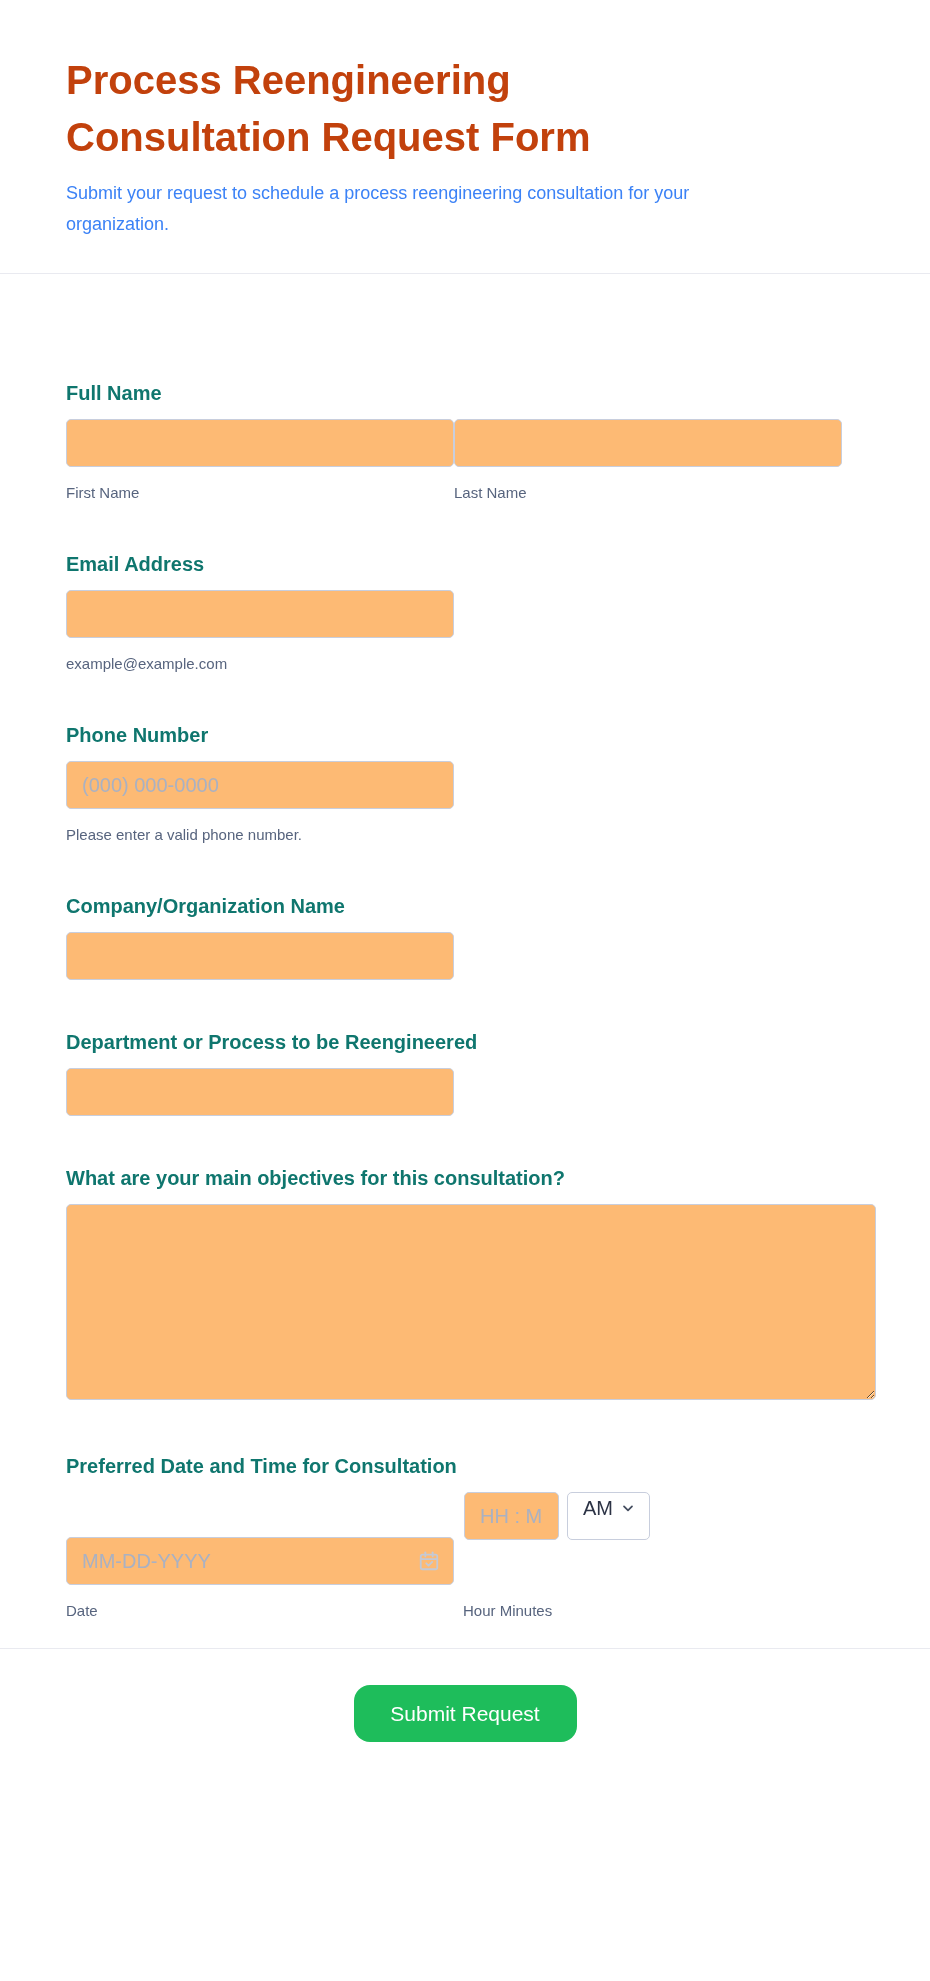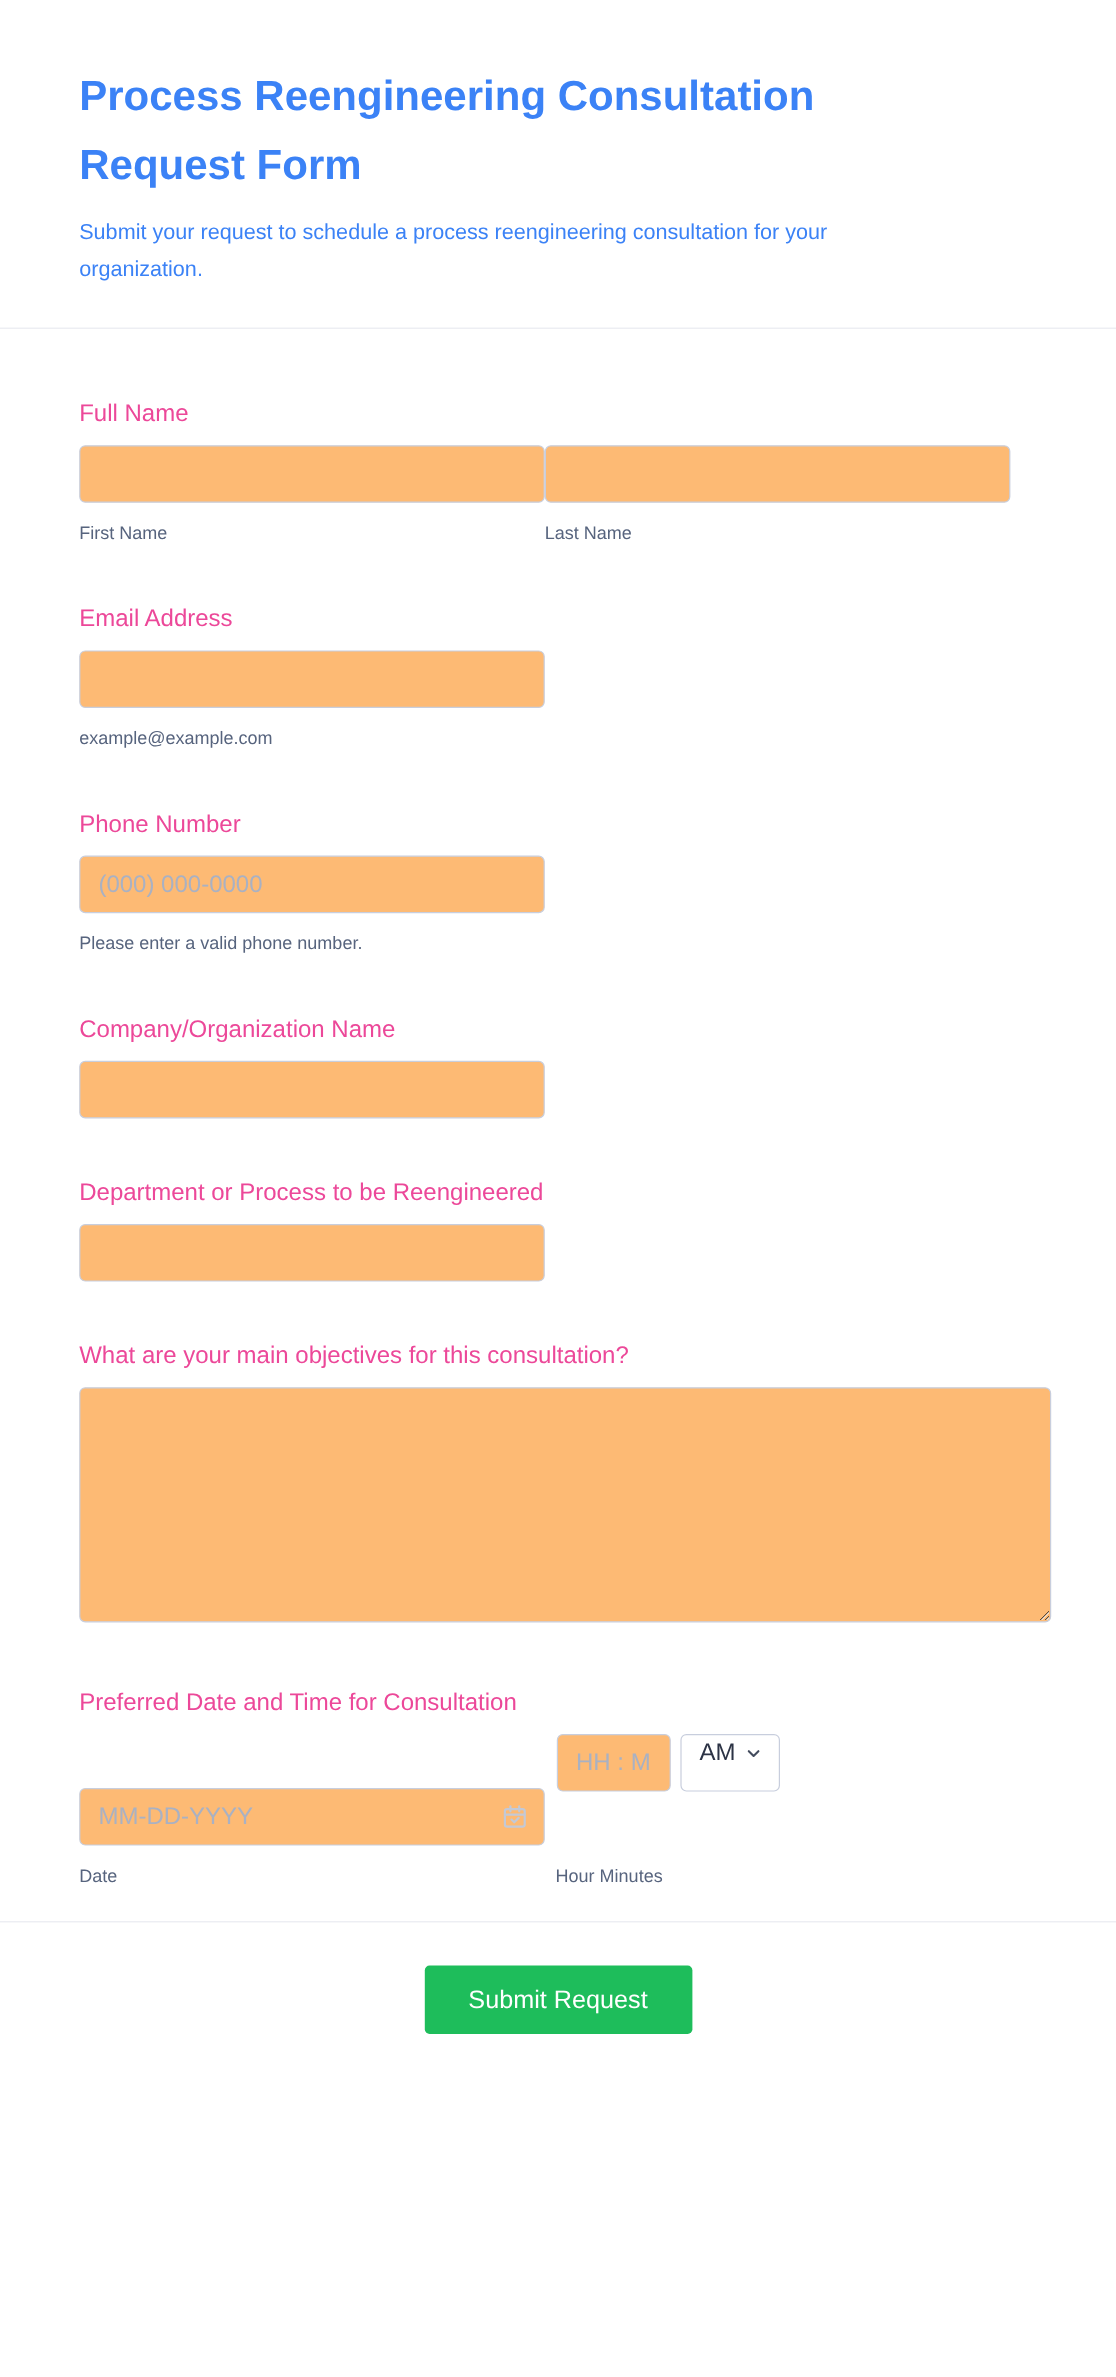--- a/index.html
+++ b/index.html
@@ -8,24 +8,24 @@
     width: 930px;
     min-height: 1981px;
     margin: 0 auto;
     font-family: "Liberation Sans", sans-serif;
     color: #2c3345;
   }
   .header {
     padding: 52px 66px 33px 66px;
   }
   .form-title {
-    font-size: 35px;
+    font-size: 40px;
     line-height: 57px;
     font-weight: 700;
-    color: #3b82f6;
+    color: #c2410c;
     max-width: 700px;
   }
   .form-subtitle {
     margin-top: 12px;
     font-size: 18px;
     line-height: 31px;
     color: #3b82f6;
     max-width: 660px;
   }
   .divider {
@@ -35,23 +35,24 @@
     height: 0;
   }
   .form-body {
     padding: 59px 54px 0 66px;
   }
   .form-section { margin-bottom: 50px; }
   .q-label {
     display: block;
     font-size: 20px;
     line-height: 25px;
-    font-weight: 400;
-    color: #ec4899;
+    font-weight: 700;
+    color: #0f766e;
     margin-bottom: 13px;
+    margin-top: 48px;
   }
   .sub-label {
     font-size: 15px;
     line-height: 19px;
     color: #57647e;
     display: block;
     margin-top: 16px;
   }
   input[type="text"], textarea {
     border: 1px solid #c8cedd;
@@ -115,21 +116,21 @@
   .form-footer {
     padding: 36px 0 53px 0;
   }
   .submit-btn {
     display: block;
     margin: 0 auto;
     width: 223px;
     height: 57px;
     background: #1ebd5b;
     border: none;
-    border-radius: 4px;
+    border-radius: 16px;
     color: #ffffff;
     font-family: "Liberation Sans", sans-serif;
     font-size: 21px;
     font-weight: 500;
     cursor: pointer;
   }
 </style>
 </head>
 <body>
 

